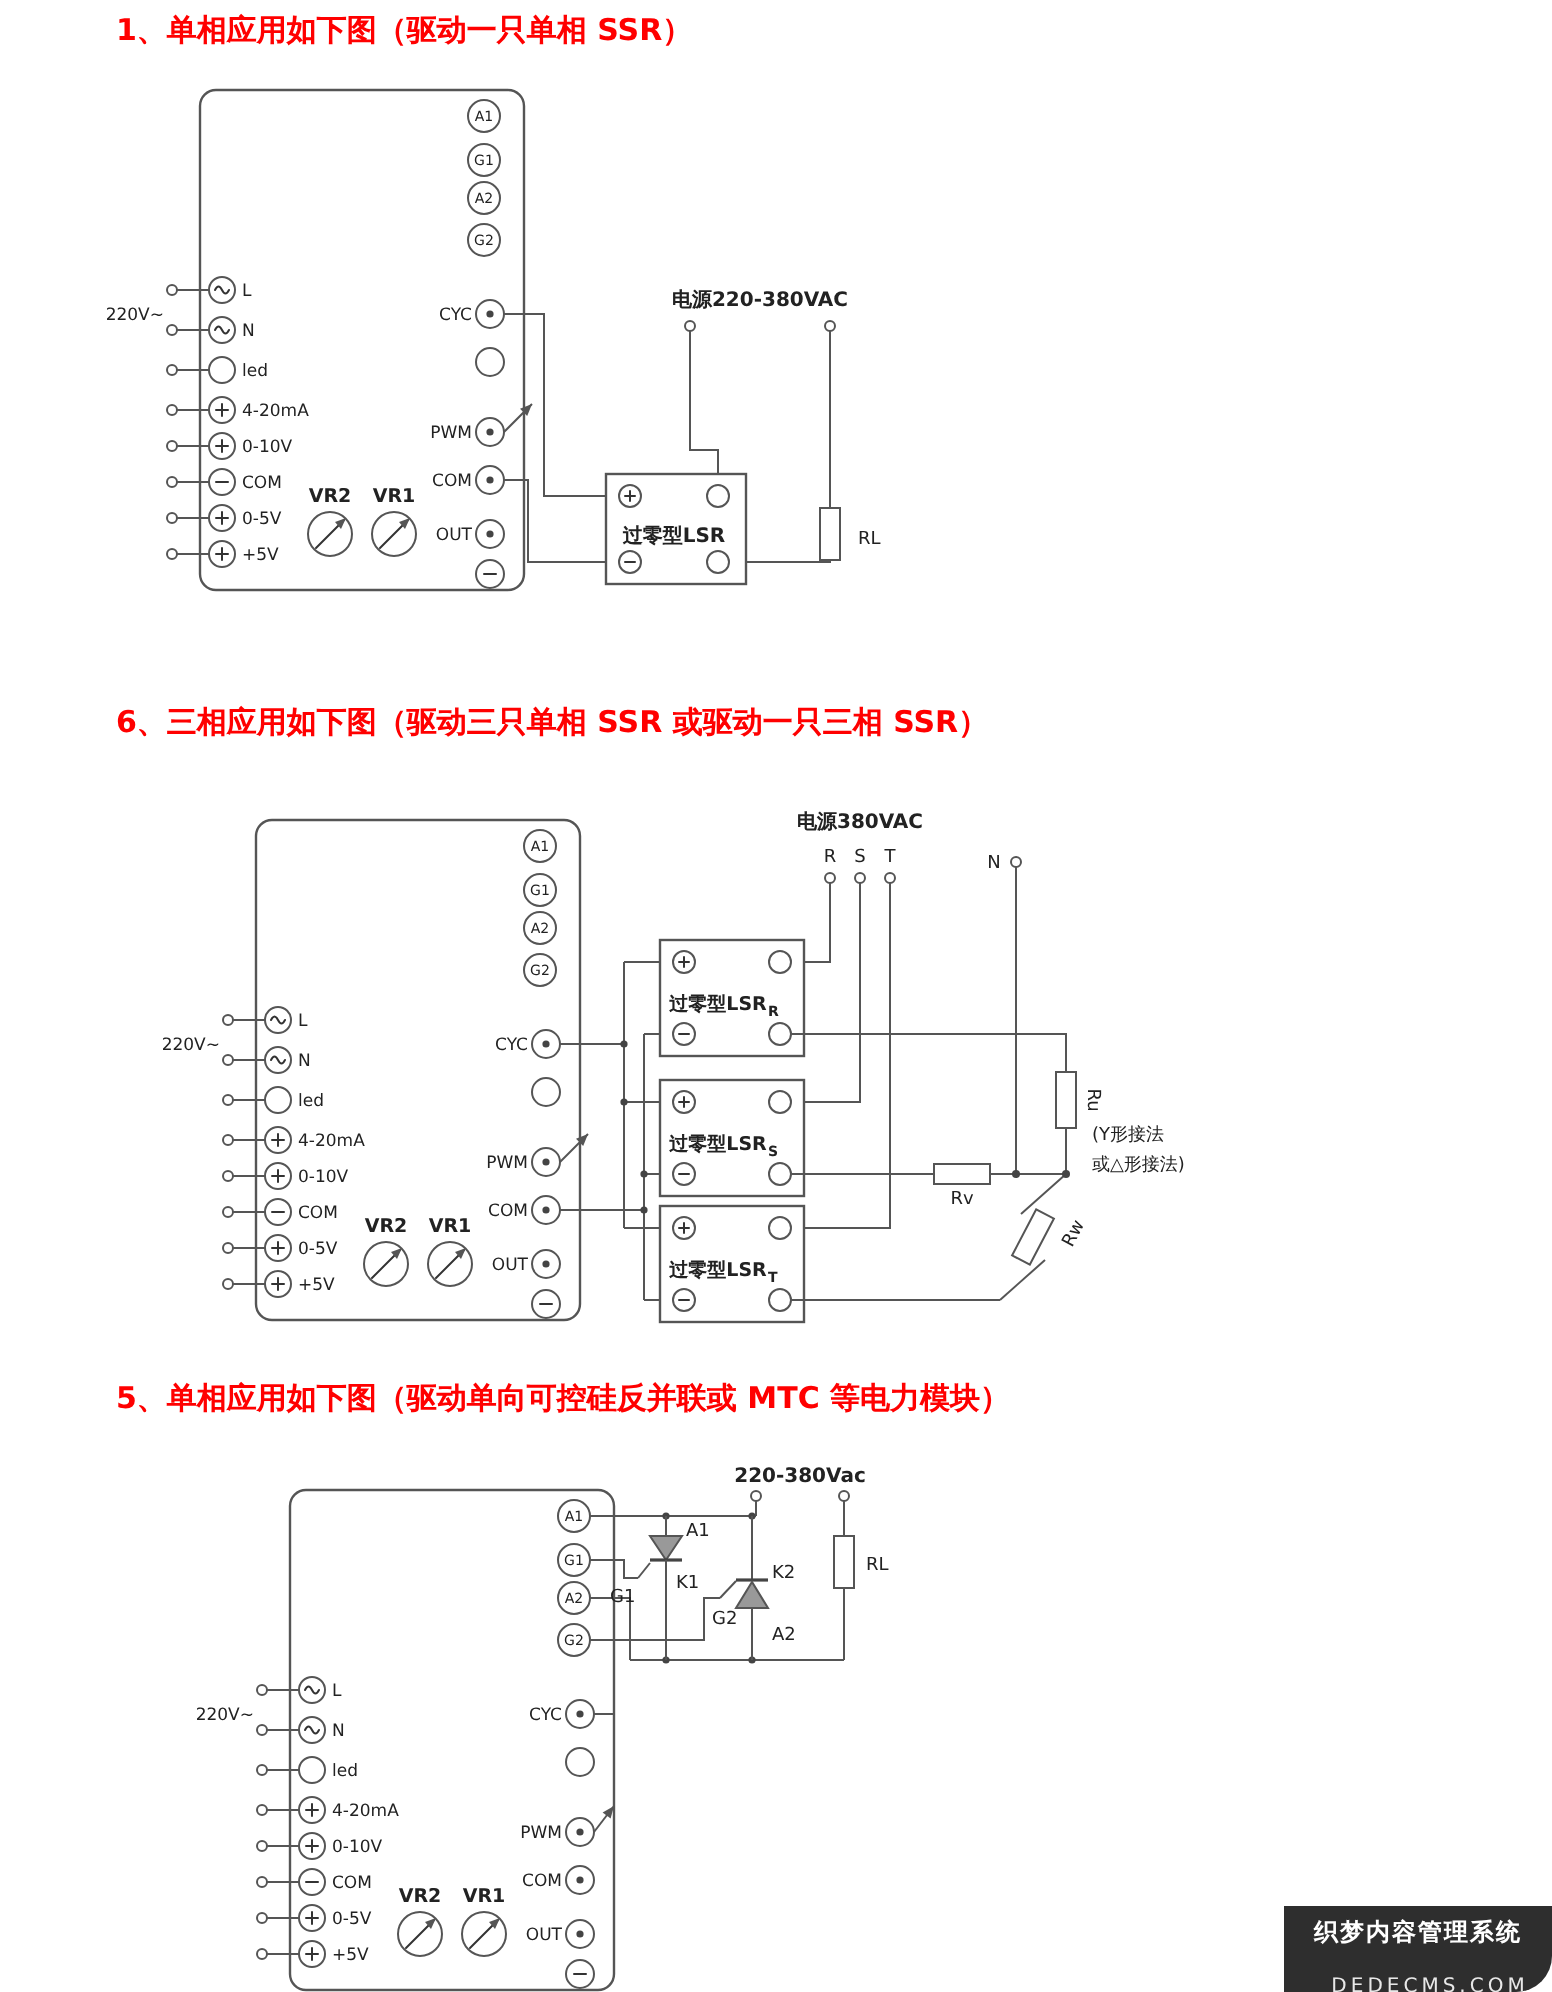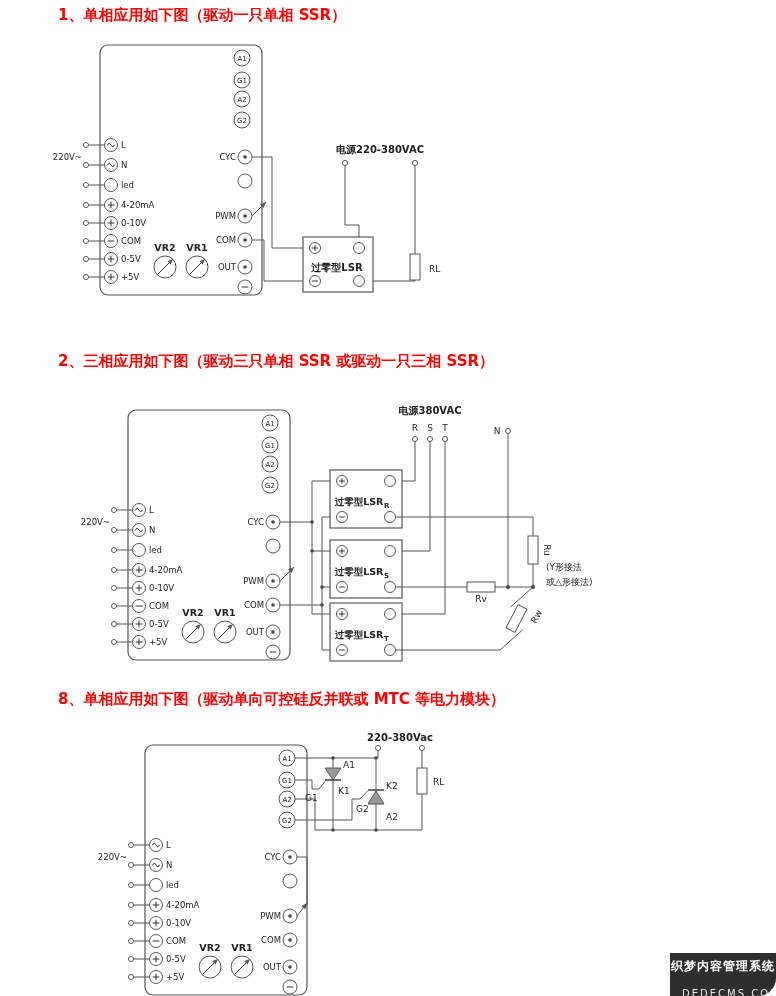--- a/index.html
+++ b/index.html
@@ -24,33 +24,33 @@
   .lbl{font-size:8.5px;}
   .lblE{font-size:8.5px;text-anchor:end;}
   .corner{font-size:7px;text-anchor:middle;}
   .vrlbl{font-size:9.5px;font-weight:bold;text-anchor:middle;}
   .ssrlbl{font-size:10px;font-weight:bold;text-anchor:middle;}
   .sub{font-size:7px;font-weight:bold;}
   .pow{font-size:10px;font-weight:bold;text-anchor:middle;}
   .load{font-size:9px;}
   .note{font-size:9px;}
   .phase{font-size:9px;text-anchor:middle;}
-  .watermark{position:absolute;right:0;bottom:0;width:106px;height:43px;background:#2e2e2e;
+  .watermark{position:absolute;right:0;bottom:0;width:134px;height:43px;background:#2e2e2e;
              color:#fff;text-align:center;box-sizing:border-box;padding-top:5px;}
   .wm1{font-size:12px;font-weight:bold;letter-spacing:1px;}
   .wm2{font-size:10px;letter-spacing:2px;color:#e8e8e8;margin-top:13px;padding-left:12px;}
 </style>
 </head>
 <body>
 
 <div class="page">
 
   <div class="title t1">1、单相应用如下图（驱动一只单相 SSR）</div>
-  <div class="title t2">2、三相应用如下图（驱动三只单相 SSR 或驱动一只三相 SSR）</div>
-  <div class="title t3">8、单相应用如下图（驱动单向可控硅反并联或 MTC 等电力模块）</div>
+  <div class="title t2">6、三相应用如下图（驱动三只单相 SSR 或驱动一只三相 SSR）</div>
+  <div class="title t3">5、单相应用如下图（驱动单向可控硅反并联或 MTC 等电力模块）</div>
 
   <svg class="diagrams" width="776" height="996" viewBox="0 0 776 996">
 
     <defs>
       <g id="ctrl">
         <rect class="box" x="0" y="0" width="162" height="250" rx="8"></rect>
 
         <g>
           <circle class="term" cx="142" cy="13" r="8"></circle>
           <text class="corner" x="142" y="15.5">A1</text>

